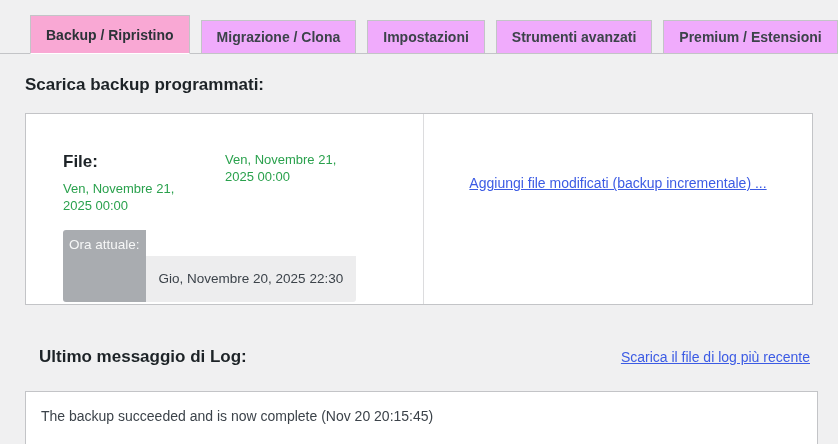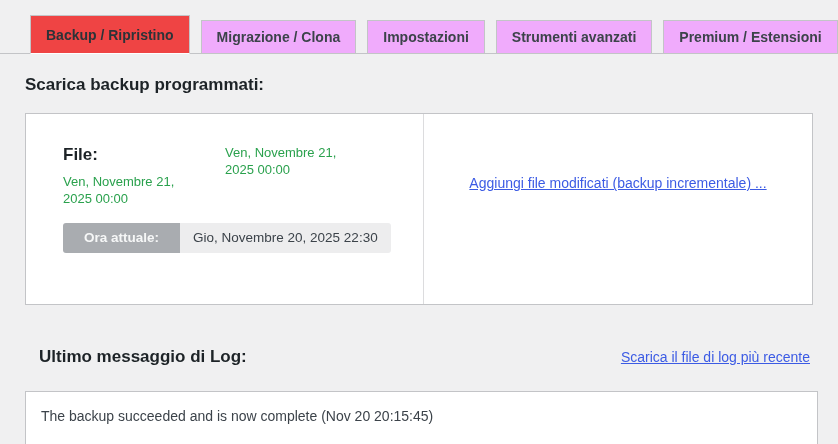--- a/index.html
+++ b/index.html
@@ -30,21 +30,21 @@
     border: 1px solid #c3c4c7;
     padding: 8px 15px;
     margin-right: 11px;
     font-size: 14px;
     font-weight: 600;
     color: #3c434a;
     white-space: nowrap;
     cursor: pointer;
   }
   .tab.active {
-    background: #ef4444;
+    background: #f9a8d4;
     border-bottom-color: #ffffff;
     padding-top: 11px;
     padding-bottom: 10px;
     color: #2c3338;
   }
 
   
   .section-title {
     margin: 21px 25px 0 25px;
     font-size: 17px;
@@ -60,21 +60,21 @@
     background: #ffffff;
     border: 1px solid #c3c4c7;
     display: flex;
   }
   .sched-left {
     width: 398px;
     border-right: 1px solid #dcdcde;
     padding: 31px 0 0 37px;
   }
   .sched-cols { display: flex; }
-  .sched-col { width: 162px; }
+  .sched-col { width: 162px; margin-top: 7px; }
   .sched-col h3 {
     margin: 0 0 9px 0;
     font-size: 17px;
     font-weight: 700;
     color: #1d2327;
   }
   .next-date {
     color: #2aa14d;
     font-size: 13px;
     line-height: 1.3;
@@ -84,28 +84,28 @@
     display: inline-flex;
     margin-top: 15px;
     font-size: 13.5px;
     line-height: 1;
     border-radius: 3px;
     overflow: hidden;
   }
   .now-label {
     background: #a9acb0;
     color: #f6f7f7;
-    padding: 8px 21px;
-    font-weight: bold;
+    padding: 8px 6px;
   }
   .now-value {
     background: #ededee;
     color: #3c434a;
-    padding: 8px 13px;
+    padding: 16px 13px;
     white-space: nowrap;
+    margin-top: 26px;
   }
 
   .sched-right {
     flex: 1;
     display: flex;
     flex-direction: column;
     align-items: center;
     padding-top: 39px;
   }
   .run-btn {

